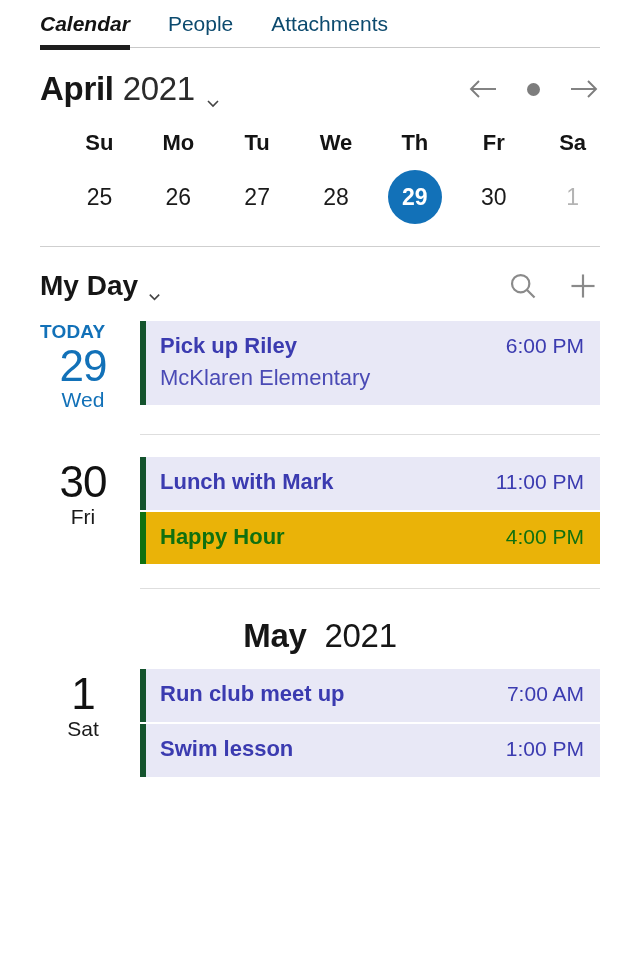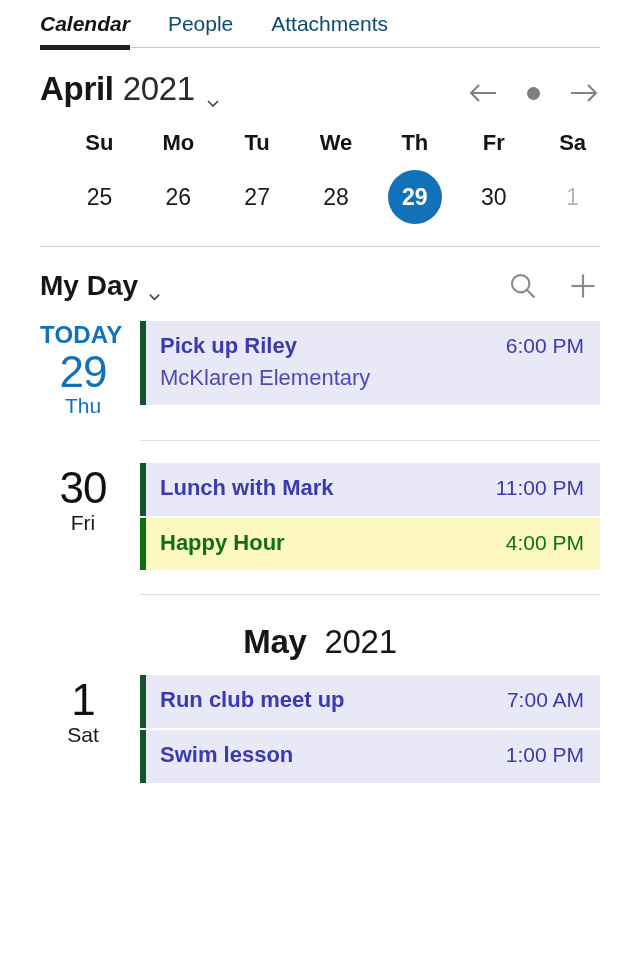--- a/index.html
+++ b/index.html
@@ -55,21 +55,21 @@
     right: 0;
     bottom: -2px;
     height: 5px;
     background: #1e1e1e;
     z-index: 2;
   }
 
   
   .month-header {
     display: flex;
-    align-items: flex-end;
+    align-items: center;
     justify-content: space-between;
     padding: 22px 40px 12px 40px;
   }
   .month-title {
     display: flex;
     align-items: center;
     font-size: 33px;
     letter-spacing: -0.3px;
     cursor: pointer;
     color: #161616;
@@ -190,21 +190,21 @@
     padding: 0 40px 0 40px;
   }
   .daycol {
     width: 100px;
     flex: 0 0 100px;
     text-align: center;
     box-sizing: border-box;
     padding-right: 14px;
   }
   .today-label {
-    font-size: 24px;
+    font-size: 19px;
     font-weight: bold;
     color: #1271b8;
     letter-spacing: 0.2px;
     text-align: left;
     padding-left: 0;
     margin-bottom: -2px;
   }
   .daynum {
     font-size: 44px;
     line-height: 1.12;
@@ -228,21 +228,21 @@
     align-items: flex-start;
     border-left: 6px solid #14532d;
     background: #e8e8f6;
     padding: 11px 16px 13px 14px;
     margin-bottom: 2px;
     cursor: pointer;
     box-sizing: border-box;
   }
   .event.green {
     border-left-color: #107010;
-    background: #fef9c3;
+    background: #eab308;
   }
   .event-main {
     flex: 1 1 auto;
     min-width: 0;
   }
   .event-title {
     font-size: 22px;
     font-weight: bold;
     color: #3b3bb0;
     line-height: 1.3;
@@ -378,21 +378,21 @@
     </span>
   </div>
 </div>
 
 <div class="agenda">
 
   <div class="day-group">
     <div class="daycol is-today">
       <div class="today-label">TODAY</div>
       <div class="daynum">29</div>
-      <div class="dayname">Thu</div>
+      <div class="dayname">Wed</div>
     </div>
     <div class="events">
       <div class="event">
         <div class="event-main">
           <div class="event-title">Pick up Riley</div>
           <div class="event-sub">McKlaren Elementary</div>
         </div>
         <div class="event-time">6:00 PM</div>
       </div>
     </div>

